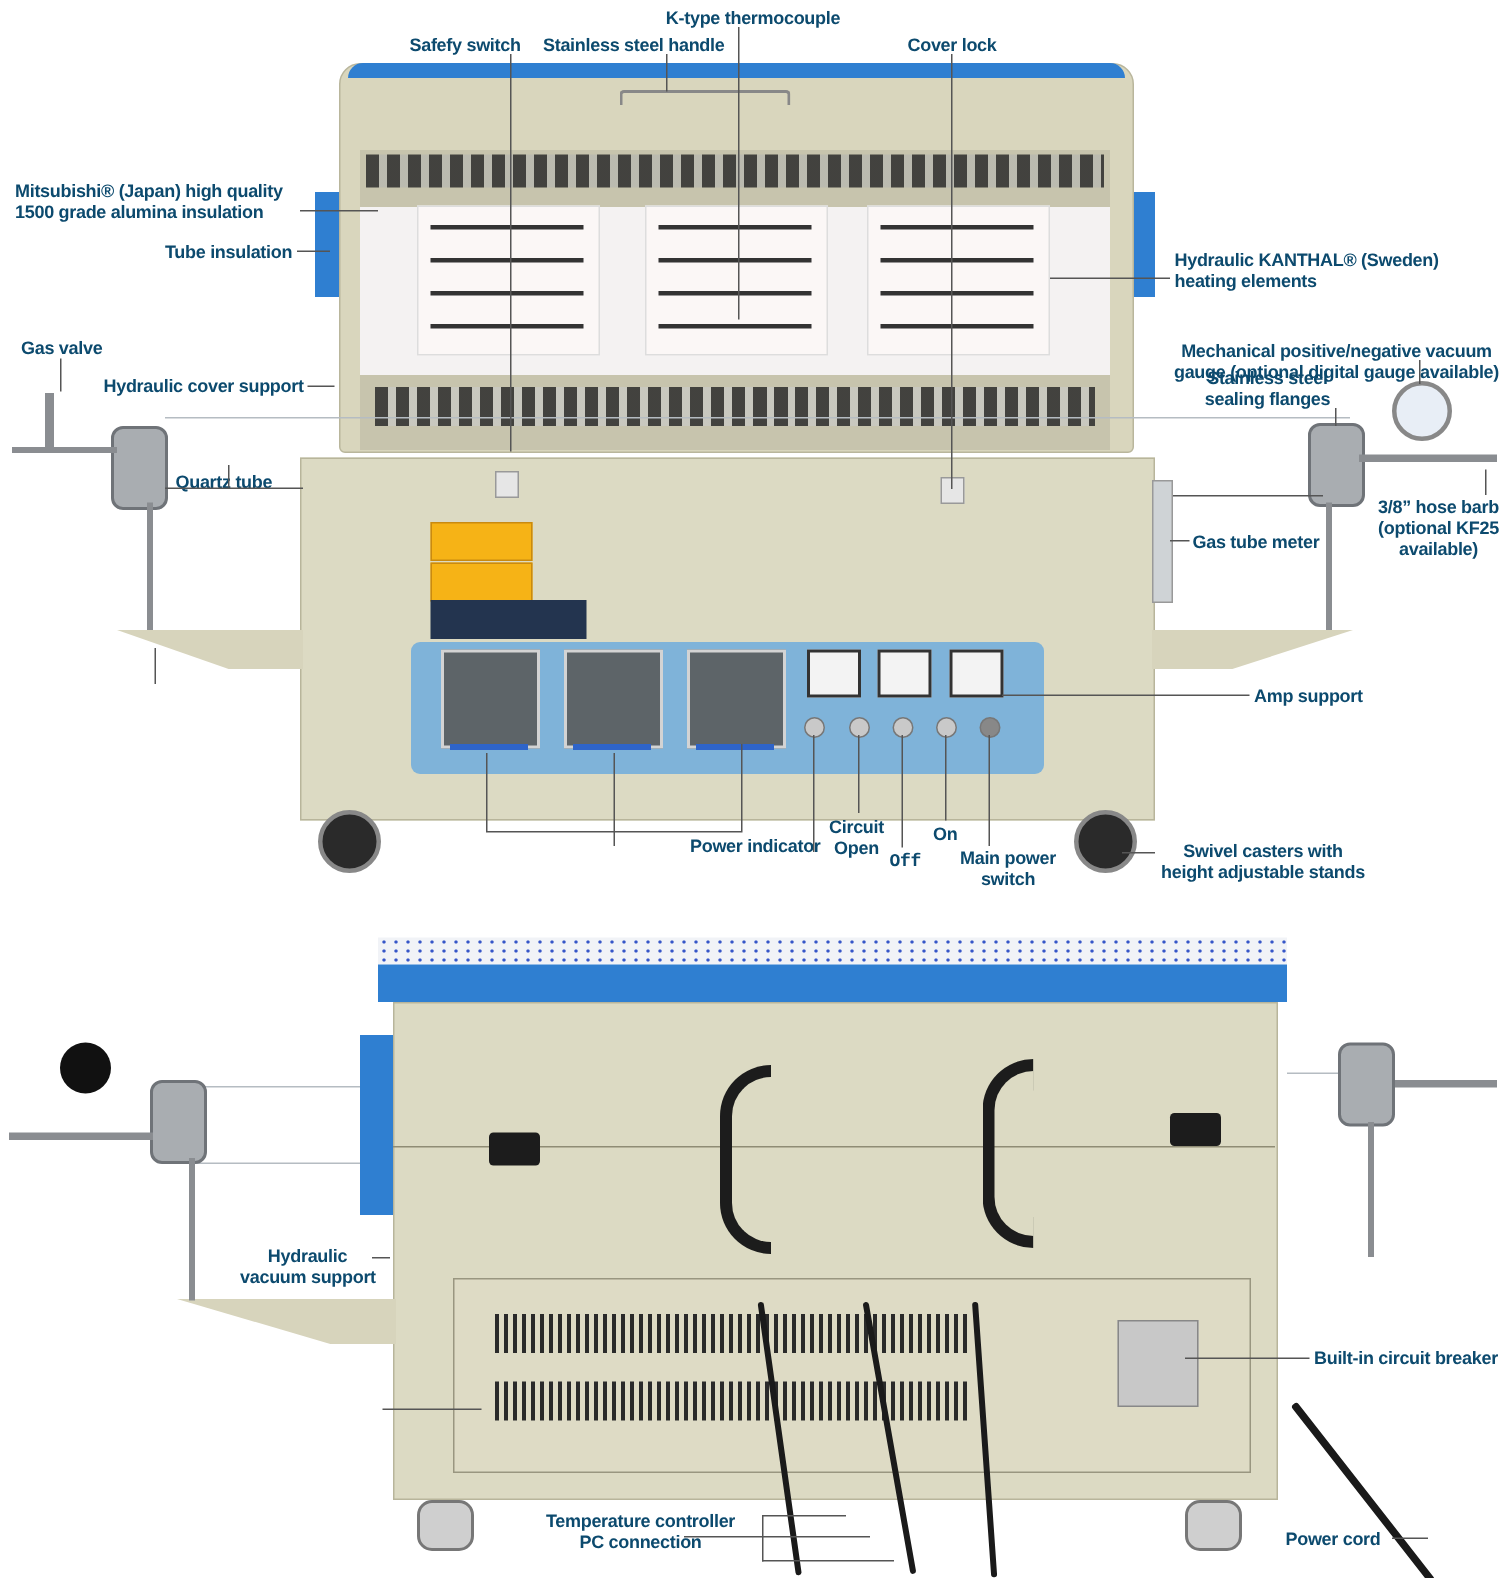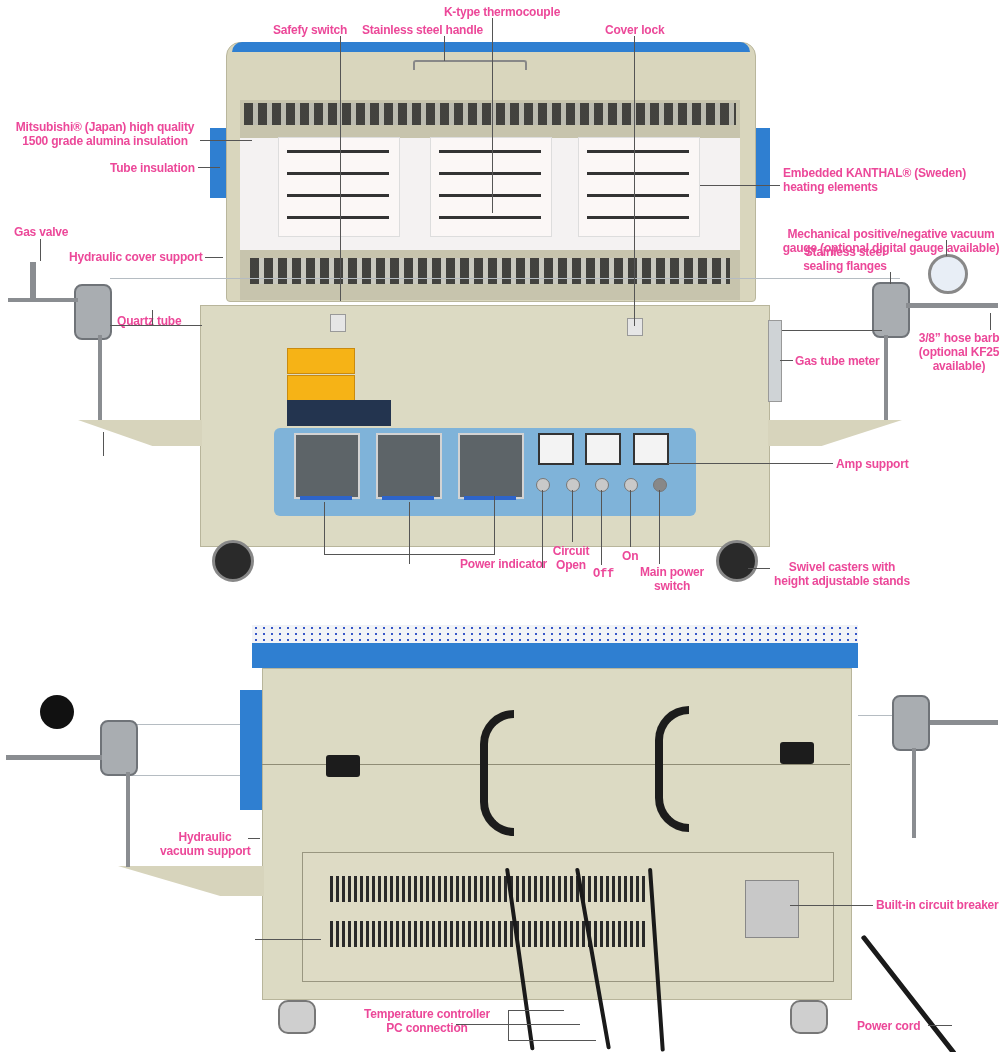--- a/index.html
+++ b/index.html
@@ -1,22 +1,22 @@
 <!DOCTYPE html>
 <html><head>
 <meta charset="utf-8">
 <style>
   html, body { margin:0; padding:0; background:#ffffff; }
   body { width:1006px; height:1052px; position:relative; overflow:hidden;
          font-family:"Liberation Sans", "DejaVu Sans", sans-serif; }
   .stage { position:absolute; left:0; top:0; width:1006px; height:1052px; }
-  .label { position:absolute; font-weight:bold; font-size:12px; line-height:14px; color:#ec4899;
+  .label { position:absolute; font-weight:bold; font-size:12px; line-height:14px; color:#0c4a6e;
            white-space:pre; letter-spacing:-0.2px; }
   .label.c { text-align:center; }
-  .label.r { text-align:center; }
+  .label.r { text-align:left; }
   .ln { position:absolute; background:#555; }
   .h { height:1px; }
   .v { width:1px; }
 
   
   .lid { position:absolute; left:226px; top:42px; width:528px; height:258px;
          background:#d9d6bd; border-radius:14px 14px 4px 4px; border:1px solid #b9b69c; }
   .lid-blue { position:absolute; left:232px; top:42px; width:518px; height:10px; background:#2f7fd1; border-radius:10px 10px 0 0; }
   .handle { position:absolute; left:413px; top:60px; width:110px; height:8px; border:2px solid #888; border-bottom:none; border-radius:3px 3px 0 0; background:transparent; }
   .lid-inner { position:absolute; left:240px; top:100px; width:500px; height:200px; background:#c7c4ad; }
@@ -154,21 +154,21 @@
   <div class="label" style="left:605px;top:23px;">Cover lock</div>
   <div class="ln v" style="left:634px;top:36px;height:290px;"></div>
 
   <div class="label r" style="left:10px;top:120px;width:190px;">Mitsubishi® (Japan) high quality
 1500 grade alumina insulation</div>
   <div class="ln h" style="left:200px;top:140px;width:52px;"></div>
 
   <div class="label" style="left:110px;top:161px;">Tube insulation</div>
   <div class="ln h" style="left:198px;top:167px;width:22px;"></div>
 
-  <div class="label" style="left:783px;top:166px;">Embedded KANTHAL® (Sweden)
+  <div class="label" style="left:783px;top:166px;">Hydraulic KANTHAL® (Sweden)
 heating elements</div>
   <div class="ln h" style="left:700px;top:185px;width:80px;"></div>
 
   <div class="label c" style="left:778px;top:227px;width:226px;">Mechanical positive/negative vacuum
 gauge (optional digital gauge available)</div>
   <div class="ln v" style="left:946px;top:240px;height:16px;"></div>
 
   <div class="label" style="left:14px;top:225px;">Gas valve</div>
   <div class="ln v" style="left:40px;top:239px;height:22px;"></div>
 

